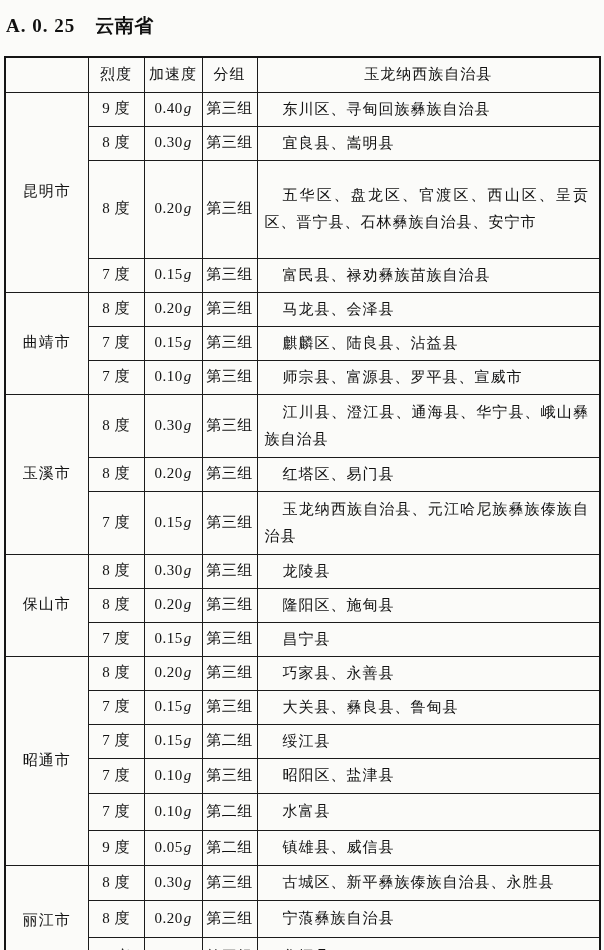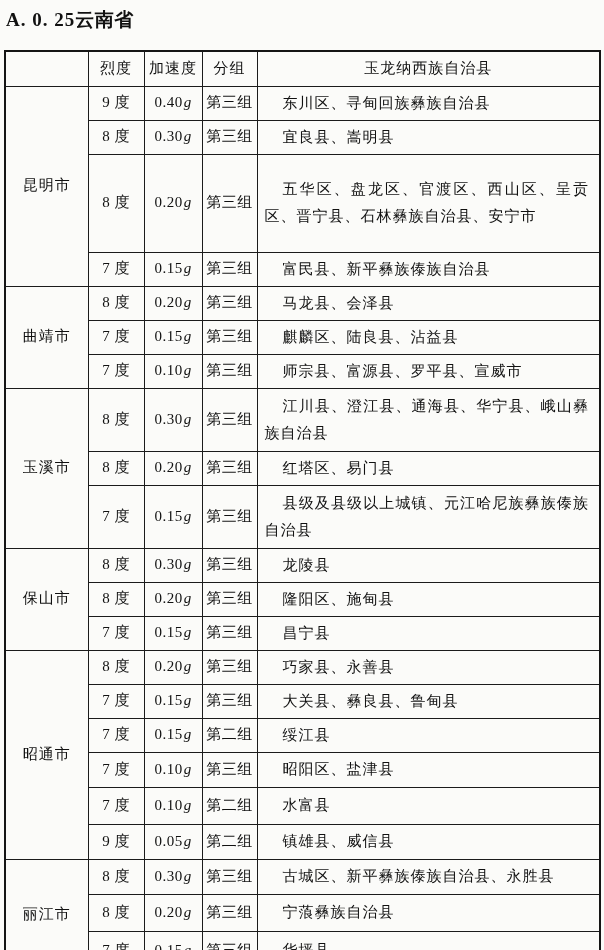--- a/index.html
+++ b/index.html
@@ -15,23 +15,24 @@
   .page {
     position: relative;
     width: 604px;
     height: 950px;
     box-sizing: border-box;
     padding: 5px 4px 0 4px;
   }
   .title {
     display: flex;
     align-items: baseline;
+    gap: 20px;
     font-size: 19px;
     font-weight: bold;
-    margin: 2px 0 0 2px;
+    margin: 8px 0 0 2px;
     letter-spacing: 0.5px;
   }
   .title .num { letter-spacing: 1px; }
   table.seismic {
     border-collapse: collapse;
     table-layout: fixed;
     width: 595px;
     margin-top: 17px;
     border: 2.5px solid #151515;
   }
@@ -118,21 +119,21 @@
     <tr class="rh98">
       <td>8 度</td>
       <td class="accel"><span>0.20</span><i>g</i></td>
       <td>第三组</td>
       <td class="towns">五华区、盘龙区、官渡区、西山区、呈贡区、晋宁县、石林彝族自治县、安宁市</td>
     </tr>
     <tr>
       <td>7 度</td>
       <td class="accel"><span>0.15</span><i>g</i></td>
       <td>第三组</td>
-      <td class="towns">富民县、新平彝族傣族自治县</td>
+      <td class="towns">富民县、禄劝彝族苗族自治县</td>
     </tr>
 
     <tr>
       <td class="city" rowspan="3">曲靖市</td>
       <td>8 度</td>
       <td class="accel"><span>0.20</span><i>g</i></td>
       <td>第三组</td>
       <td class="towns">马龙县、会泽县</td>
     </tr>
     <tr>
@@ -158,21 +159,21 @@
     <tr>
       <td>8 度</td>
       <td class="accel"><span>0.20</span><i>g</i></td>
       <td>第三组</td>
       <td class="towns">红塔区、易门县</td>
     </tr>
     <tr class="rh63">
       <td>7 度</td>
       <td class="accel"><span>0.15</span><i>g</i></td>
       <td>第三组</td>
-      <td class="towns">县级及县级以上城镇、元江哈尼族彝族傣族自治县</td>
+      <td class="towns">玉龙纳西族自治县、元江哈尼族彝族傣族自治县</td>
     </tr>
 
     <tr>
       <td class="city" rowspan="3">保山市</td>
       <td>8 度</td>
       <td class="accel"><span>0.30</span><i>g</i></td>
       <td>第三组</td>
       <td class="towns">龙陵县</td>
     </tr>
     <tr>

